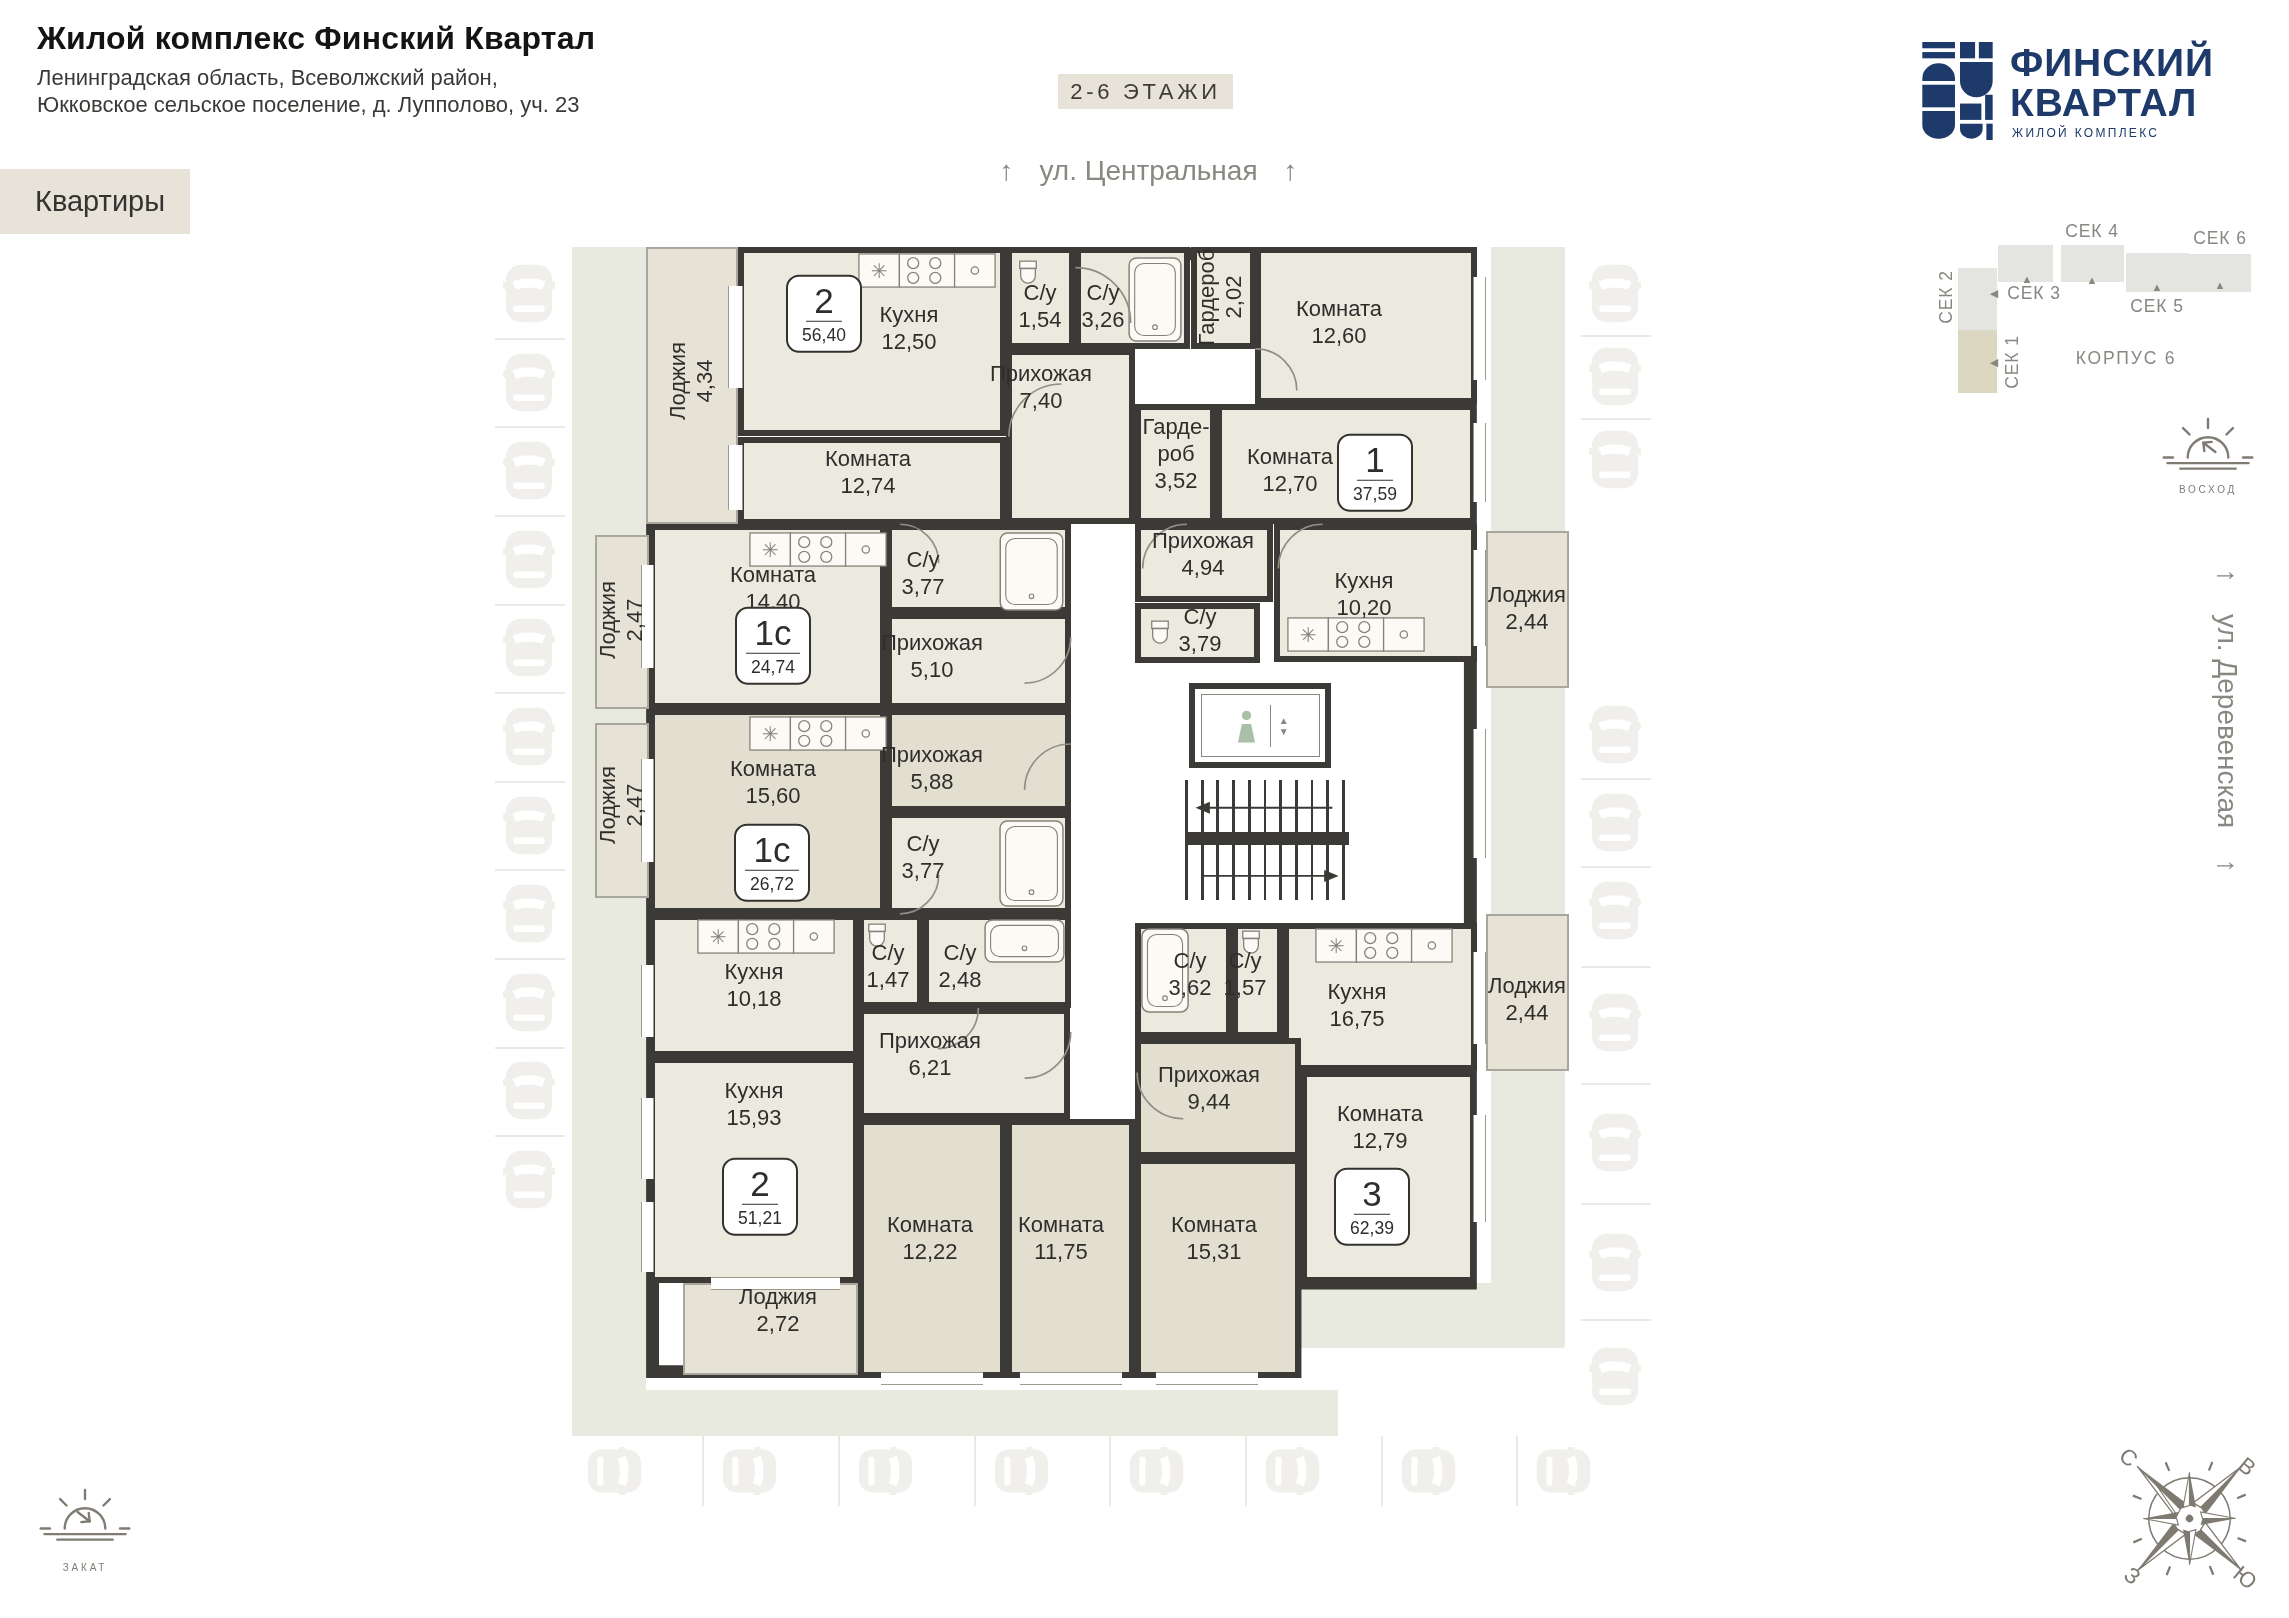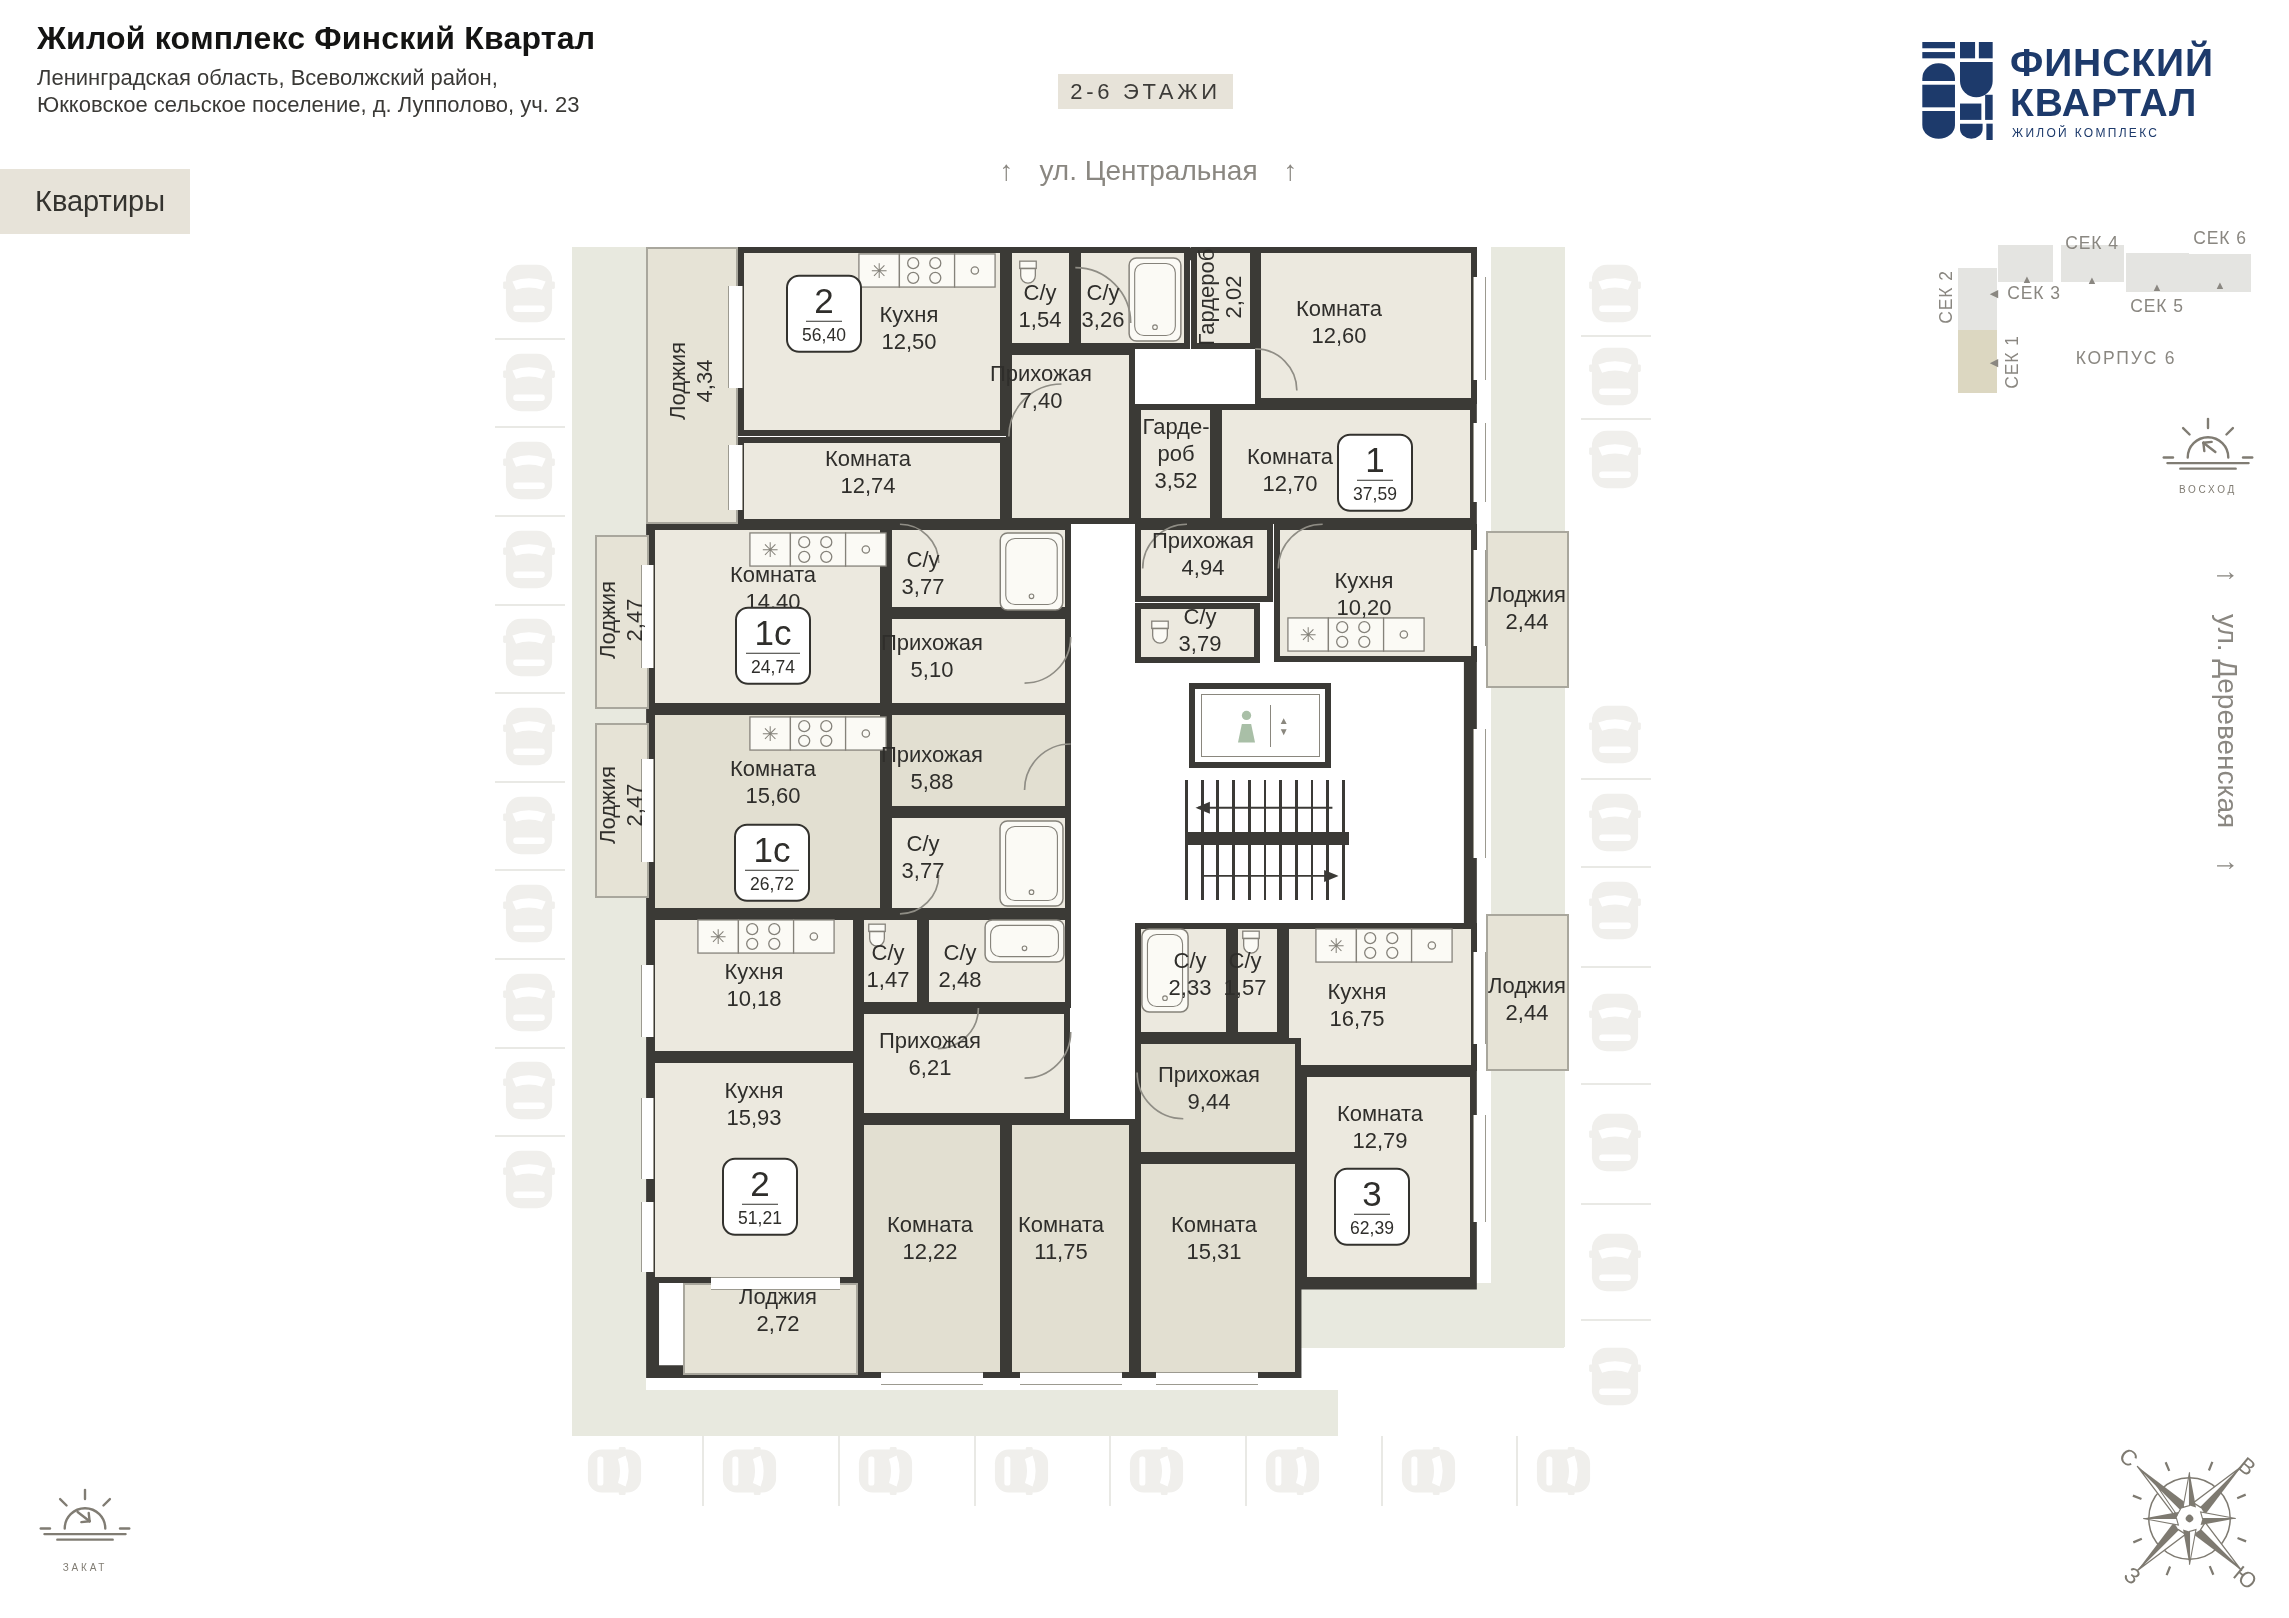--- a/index.html
+++ b/index.html
@@ -105,21 +105,21 @@
       <div class="smap-block" style="left: 1958px; top: 330px; width: 39px; height: 63px; position: absolute; background: rgb(220, 215, 193);"></div>
       <div class="smap-label vert" style="left: 2012px; top: 362px;">СЕК 1</div>
       <div class="smap-tick" style="left: 1994px; top: 362px;">◀</div>
       <div class="smap-block" style="left: 1958px; top: 268px; width: 39px; height: 62px; position: absolute; background: rgb(228, 228, 225);"></div>
       <div class="smap-label vert" style="left: 1946px; top: 297px;">СЕК 2</div>
       <div class="smap-block" style="left: 1998px; top: 245px; width: 55px; height: 37px; position: absolute; background: rgb(228, 228, 225);"></div>
       <div class="smap-label" style="left: 2034px; top: 293px;">СЕК 3</div>
       <div class="smap-tick" style="left: 1994px; top: 293px;">◀</div>
       <div class="smap-tick" style="left: 2027px; top: 279px;">▲</div>
       <div class="smap-block" style="left: 2061px; top: 245px; width: 63px; height: 37px; position: absolute; background: rgb(228, 228, 225);"></div>
-      <div class="smap-label" style="left: 2092px; top: 243px;">СЕК 4</div>
+      <div class="smap-label" style="left: 2092px; top: 231px;">СЕК 4</div>
       <div class="smap-tick" style="left: 2092px; top: 280px;">▲</div>
       <div class="smap-block" style="left: 2126px; top: 253px; width: 63px; height: 39px; position: absolute; background: rgb(228, 228, 225);"></div>
       <div class="smap-label" style="left: 2157px; top: 306px;">СЕК 5</div>
       <div class="smap-tick" style="left: 2157px; top: 287px;">▲</div>
       <div class="smap-block" style="left: 2189px; top: 254px; width: 62px; height: 38px; position: absolute; background: rgb(228, 228, 225);"></div>
       <div class="smap-label" style="left: 2220px; top: 238px;">СЕК 6</div>
       <div class="smap-tick" style="left: 2220px; top: 285px;">▲</div>
       <div class="smap-label" style="left: 2126px; top: 358px; letter-spacing: 1.8px;">КОРПУС 6</div>
     </div>
 
@@ -802,21 +802,21 @@
       <div class="rlabel" style="left: 778px; top: 1311px;">
         <div>Лоджия</div>
         <div>2,72</div>
       </div>
       <div class="rlabel" style="left: 930px; top: 1239px;">
         <div>Комната</div>
         <div>12,22</div>
       </div>
       <div class="rlabel" style="left: 1190px; top: 975px;">
         <div>С/у</div>
-        <div>2,33</div>
+        <div>3,62</div>
       </div>
       <div class="rlabel" style="left: 1245px; top: 975px;">
         <div>С/у</div>
         <div>1,57</div>
       </div>
       <div class="rlabel" style="left: 1357px; top: 1006px;">
         <div>Кухня</div>
         <div>16,75</div>
       </div>
       <div class="rlabel" style="left: 1527px; top: 1000px;">

